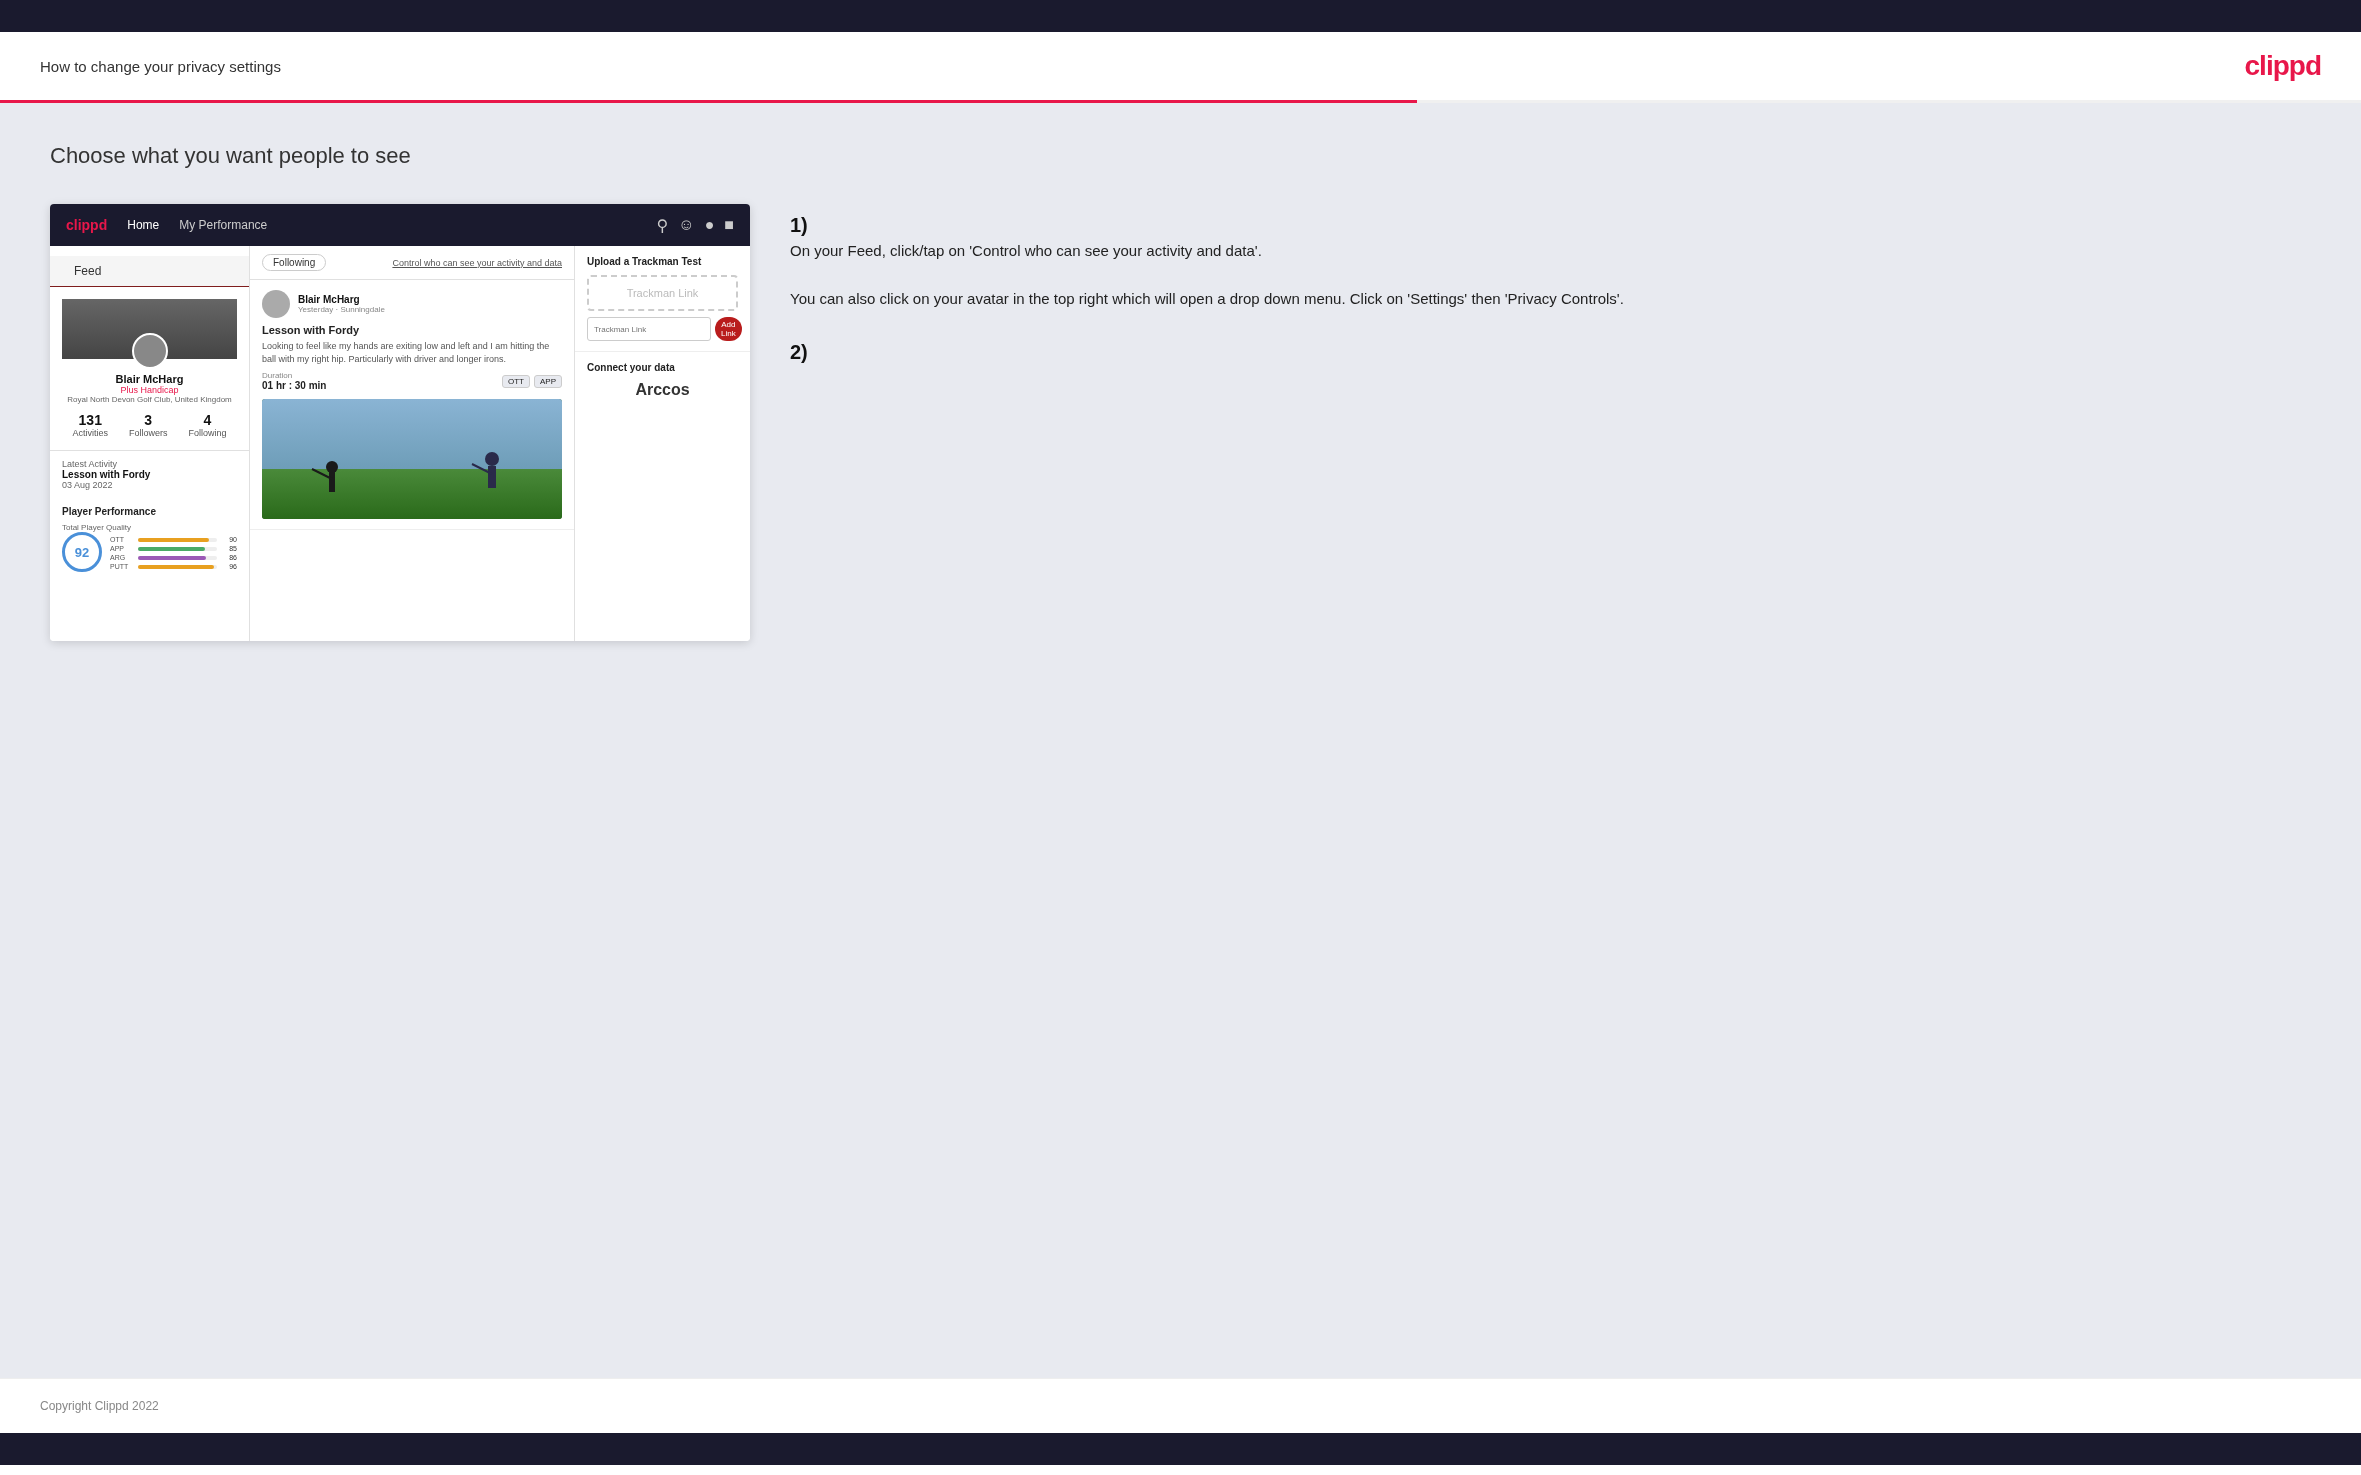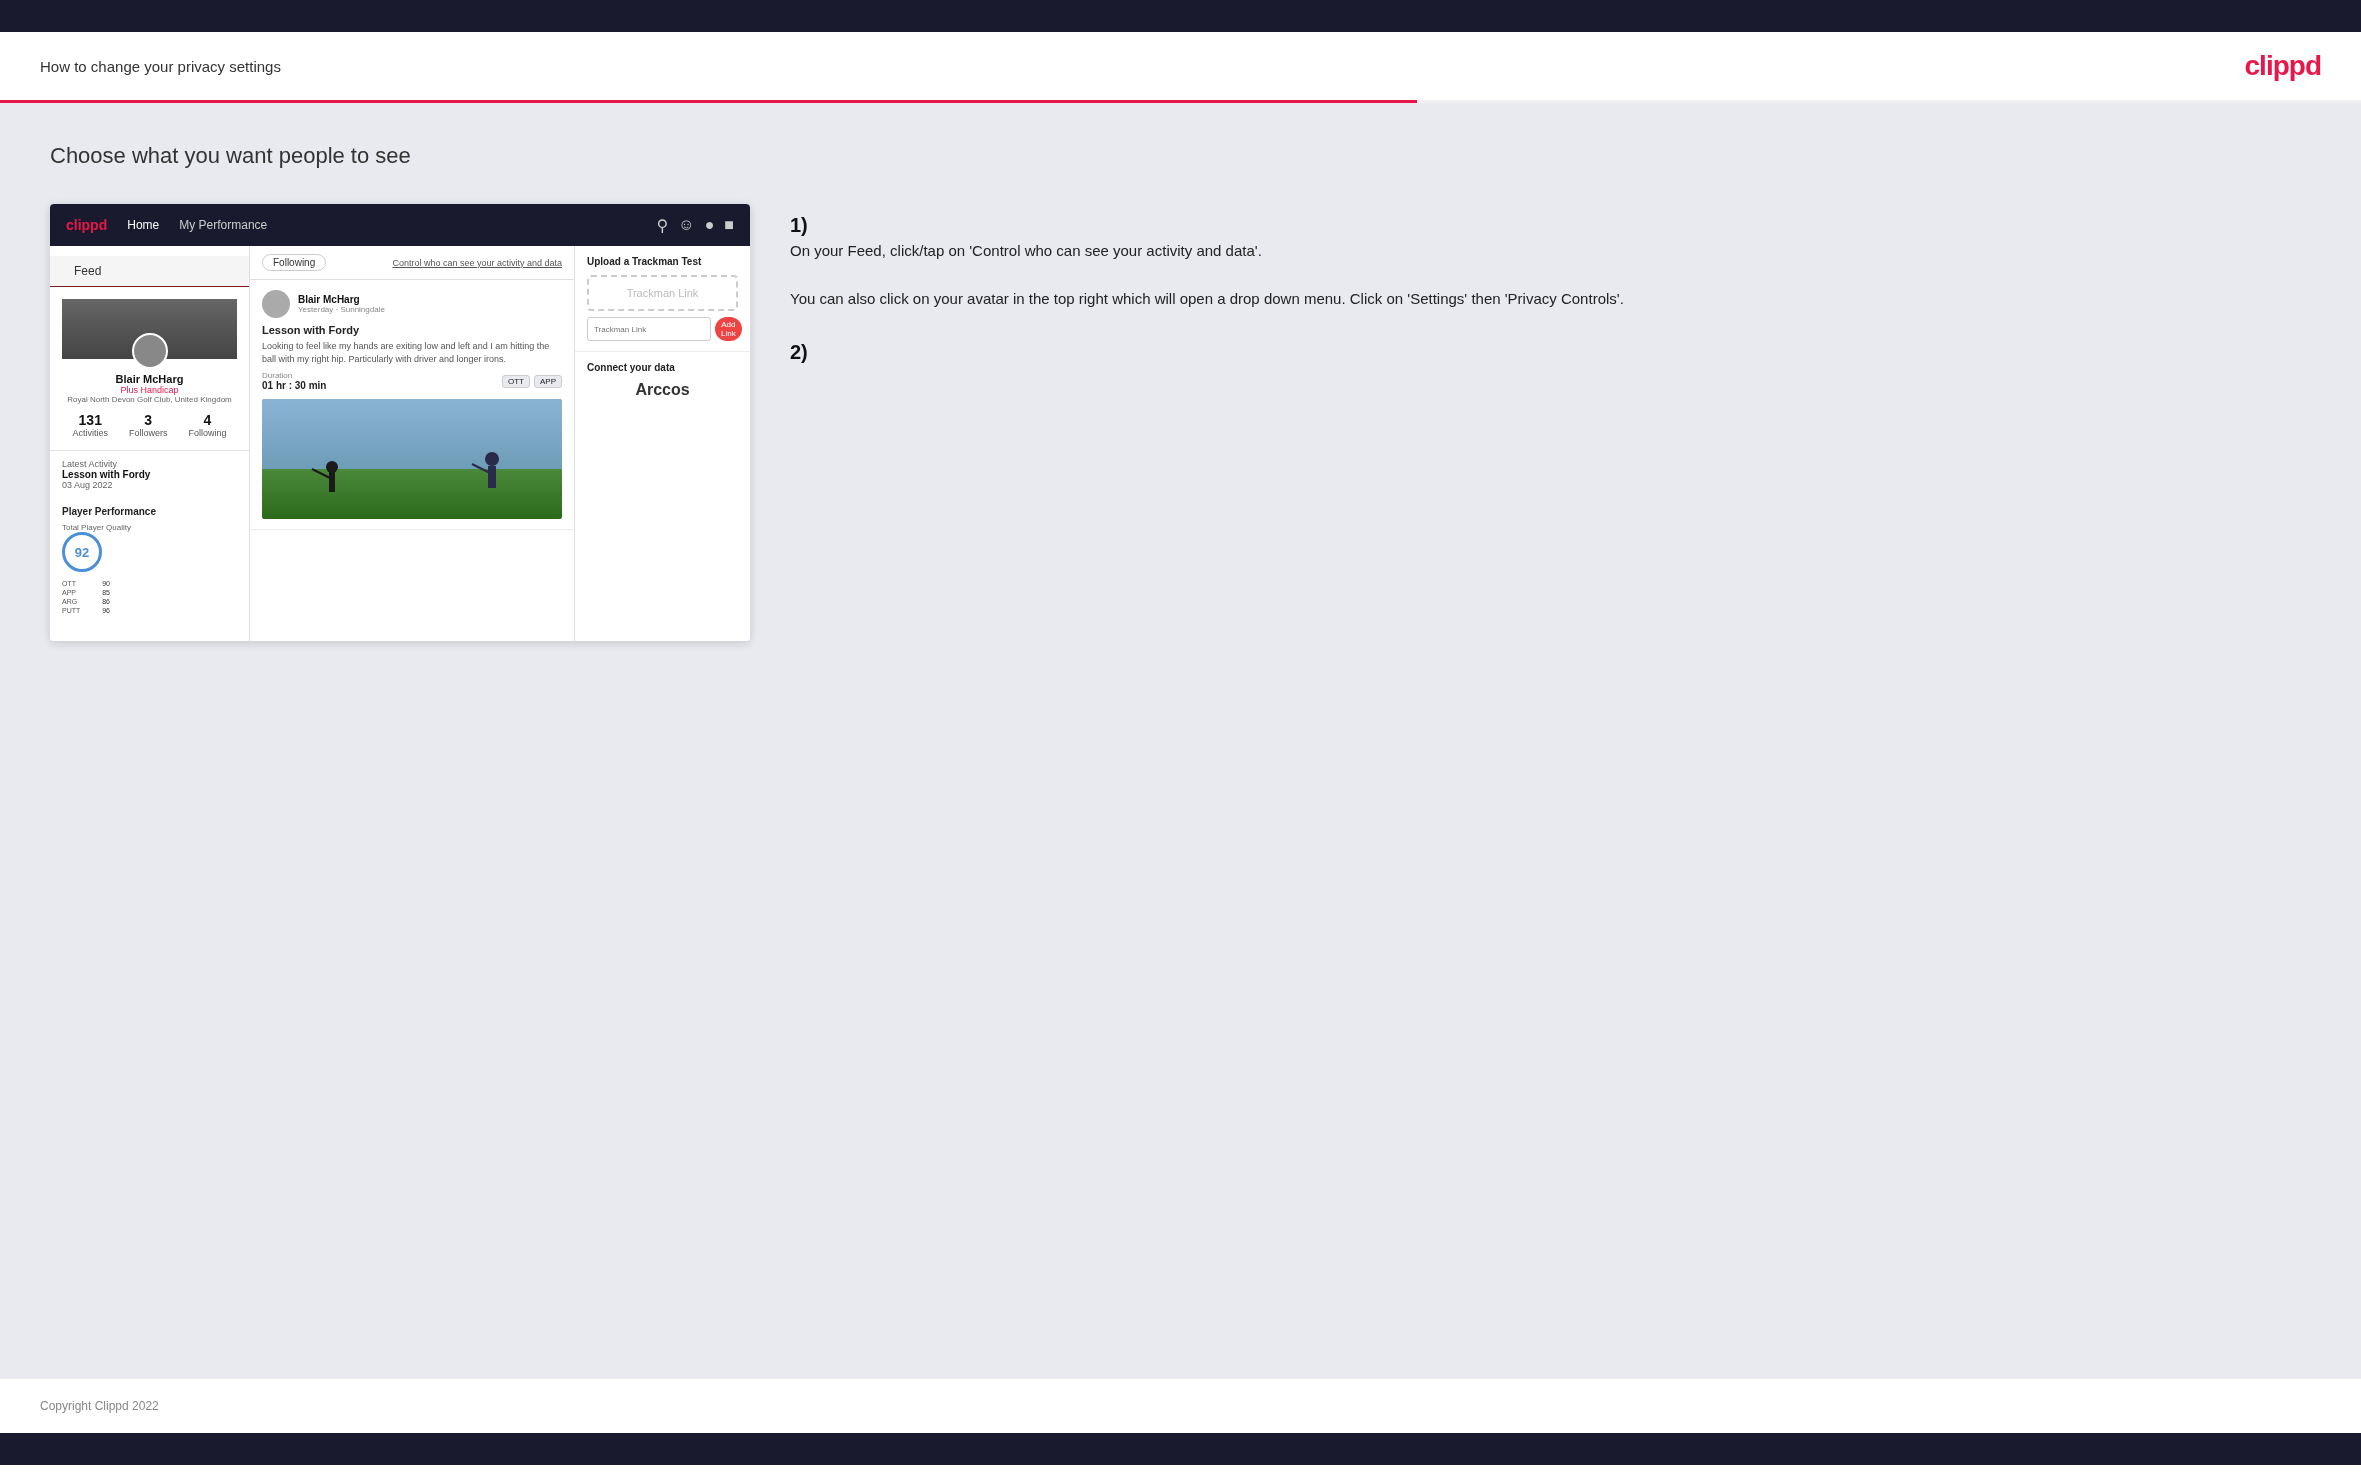--- a/index.html
+++ b/index.html
@@ -203,23 +203,22 @@
     .perf-title {
       font-size: 10px;
       font-weight: bold;
       margin-bottom: 6px;
     }
 
     .quality-label { font-size: 8px; color: #666; }
 
     .quality-row {
       display: flex;
-      align-items: flex-start;
+      align-items: flex-end;
       gap: 8px;
-      flex-direction: column;
     }
 
     .circle-score {
       width: 40px;
       height: 40px;
       border-radius: 50%;
       border: 3px solid #4a90d9;
       display: flex;
       align-items: center;
       justify-content: center;
@@ -412,21 +411,21 @@
     .trackman-input {
       flex: 1;
       border: 1px solid #ccc;
       border-radius: 3px;
       padding: 3px 6px;
       font-size: 8px;
       color: #bbb;
     }
 
     .add-link-btn {
-      background: #ef4444;
+      background: #b91c1c;
       color: #fff;
       border: none;
       border-radius: 12px;
       padding: 3px 6px;
       font-size: 8px;
     }
 
     .connect-section {
       padding: 10px 12px;
     }

